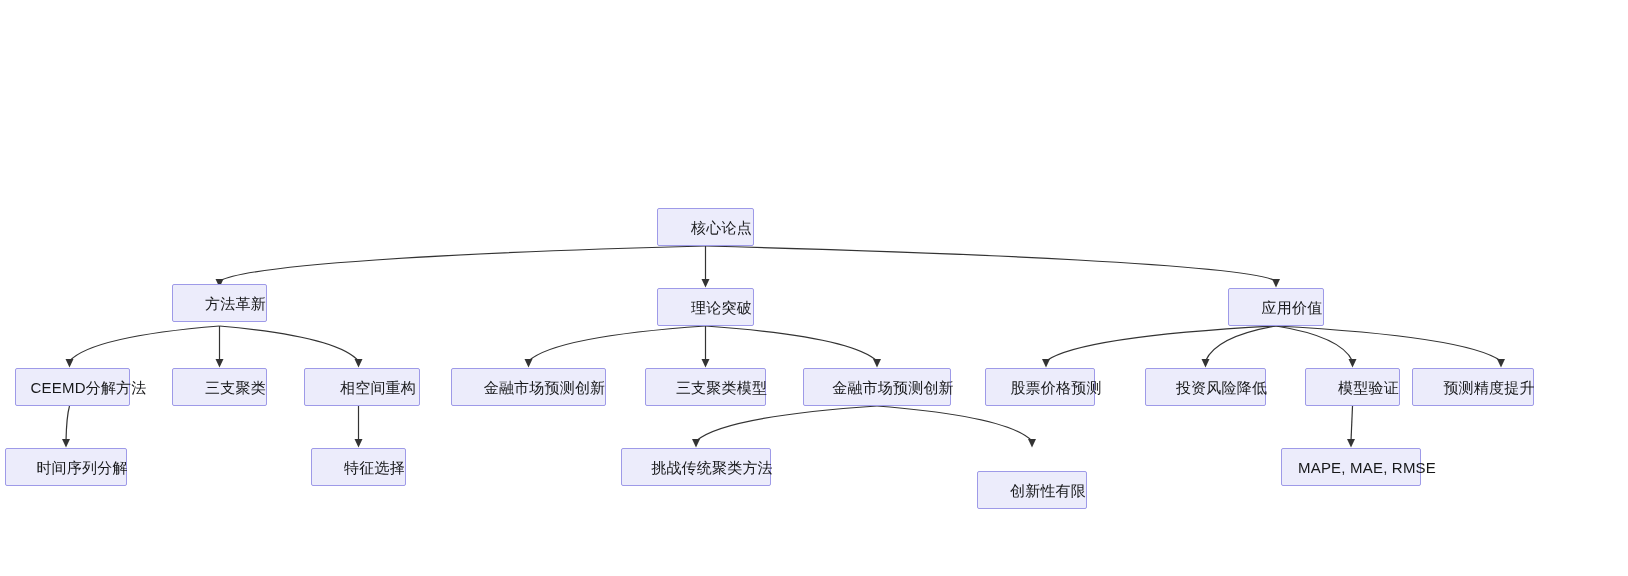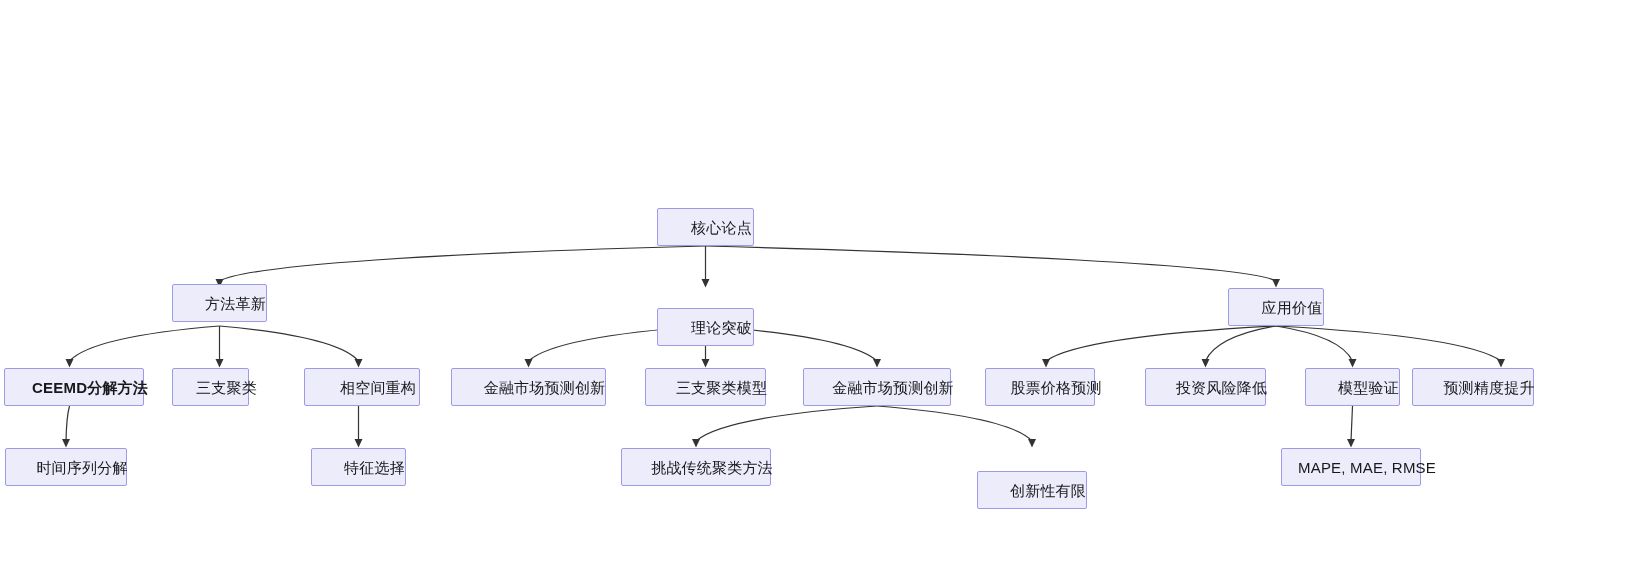--- a/index.html
+++ b/index.html
@@ -99,30 +99,30 @@
       <path d="M1352.5,406 L1351,441" class="edge-path"></path>
       <polygon points="1347,439 1355,439 1351,447.5" class="arrow-head"></polygon>
     </svg>
   <div id="node-layer">
       <div class="node" style="left: 657px; top: 208px; width: 97px; height: 38px;">
         <span class="node-label">核心论点</span>
       </div>
       <div class="node" style="left: 172px; top: 284px; width: 95px; height: 38px;">
         <span class="node-label">方法革新</span>
       </div>
-      <div class="node" style="left: 657px; top: 288px; width: 97px; height: 38px; margin-top: 20px;">
+      <div class="node" style="left: 657px; top: 288px; width: 97px; height: 38px;">
         <span class="node-label">理论突破</span>
       </div>
       <div class="node" style="left: 1228px; top: 288px; width: 96px; height: 38px;">
         <span class="node-label">应用价值</span>
       </div>
-      <div class="node" style="left: 4px; top: 368px; width: 140px; height: 38px; font-weight: bold;">
+      <div class="node" style="left: 15px; top: 368px; width: 115px; height: 38px;">
         <span class="node-label">CEEMD分解方法</span>
       </div>
-      <div class="node" style="left: 172px; top: 368px; width: 77px; height: 38px;">
+      <div class="node" style="left: 172px; top: 368px; width: 95px; height: 38px;">
         <span class="node-label">三支聚类</span>
       </div>
       <div class="node" style="left: 304px; top: 368px; width: 116px; height: 38px;">
         <span class="node-label">相空间重构</span>
       </div>
       <div class="node" style="left: 451px; top: 368px; width: 155px; height: 38px;">
         <span class="node-label">金融市场预测创新</span>
       </div>
       <div class="node" style="left: 645px; top: 368px; width: 121px; height: 38px;">
         <span class="node-label">三支聚类模型</span>

